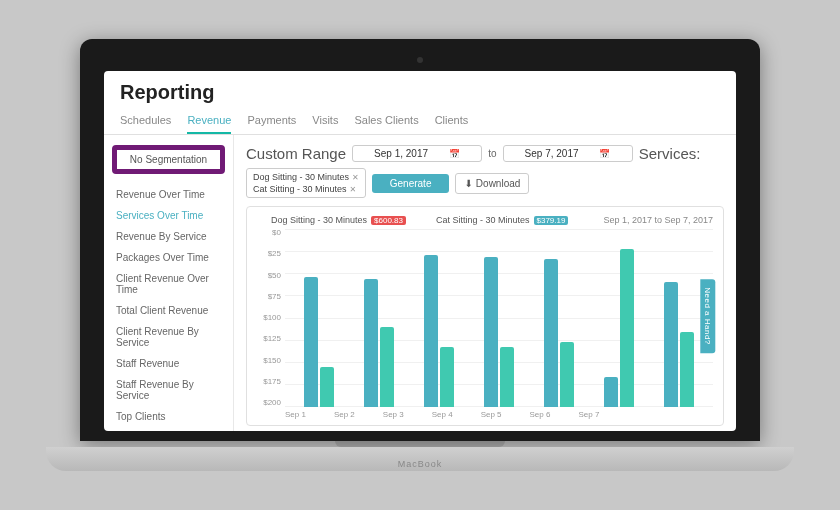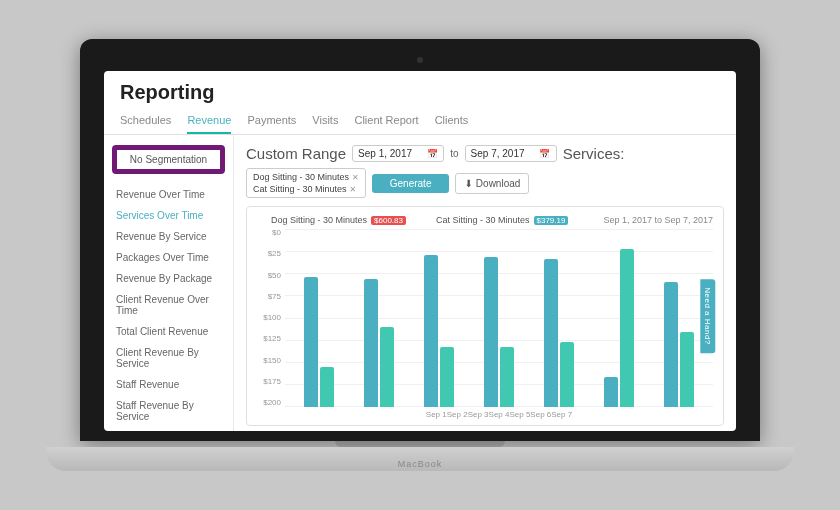--- a/index.html
+++ b/index.html
@@ -156,27 +156,27 @@
       flex-wrap: wrap;
     }
     .filter-label {
       font-size: 15px;
       color: #555;
       white-space: nowrap;
     }
     .filter-input {
       border: 1px solid #ccc;
       border-radius: 3px;
-      padding: 2px 5px;
+      padding: 2px 21px;
       font-size: 10px;
       color: #333;
       background: #fff;
       display: flex;
       align-items: center;
-      gap: 15px;
+      gap: 21px;
     }
     .filter-input .cal-icon { font-size: 9px; color: #999; }
     .filter-to { font-size: 10px; color: #666; }
 
     .services-box {
       border: 1px solid #ccc;
       border-radius: 3px;
       padding: 3px 6px;
       font-size: 9px;
       color: #444;
@@ -327,22 +327,23 @@
       align-items: flex-end;
     }
     .bar {
       width: 14px;
       border-radius: 2px 2px 0 0;
     }
     .bar.blue { background: #4ab0c1; }
     .bar.teal { background: #40c9b0; }
     .x-axis {
       display: flex;
-      justify-content: center;
+      justify-content: flex-start;
       padding: 3px 0 0 28px;
+      gap: 28px;
     }
     .x-label {
       font-size: 8px;
       color: #999;
       text-align: center;
     }
 
     
     .feedback-btn {
       position: absolute;
@@ -368,34 +369,33 @@
     <div class="laptop-screen">
       <div class="app">
 
         <div class="app-header">
           <div class="app-title">Reporting</div>
           <div class="app-tabs">
             <div class="app-tab">Schedules</div>
             <div class="app-tab active">Revenue</div>
             <div class="app-tab">Payments</div>
             <div class="app-tab">Visits</div>
-            <div class="app-tab">Client Report</div>
+            <div class="app-tab">Sales Clients</div>
             <div class="app-tab">Clients</div>
           </div>
         </div>
 
         <div class="app-body">
 
           <div class="sidebar">
             <div class="sidebar-segment-btn">No Segmentation</div>
             <div class="sidebar-item">Revenue Over Time</div>
             <div class="sidebar-item active">Services Over Time</div>
             <div class="sidebar-item">Revenue By Service</div>
             <div class="sidebar-item">Packages Over Time</div>
-            <div class="sidebar-item">Revenue By Package</div>
             <div class="sidebar-item">Client Revenue Over Time</div>
             <div class="sidebar-item">Total Client Revenue</div>
             <div class="sidebar-item">Client Revenue By Service</div>
             <div class="sidebar-item">Staff Revenue</div>
             <div class="sidebar-item">Staff Revenue By Service</div>
             <div class="sidebar-item">Top Clients</div>
 
           </div>
 
           <div class="main-content">

